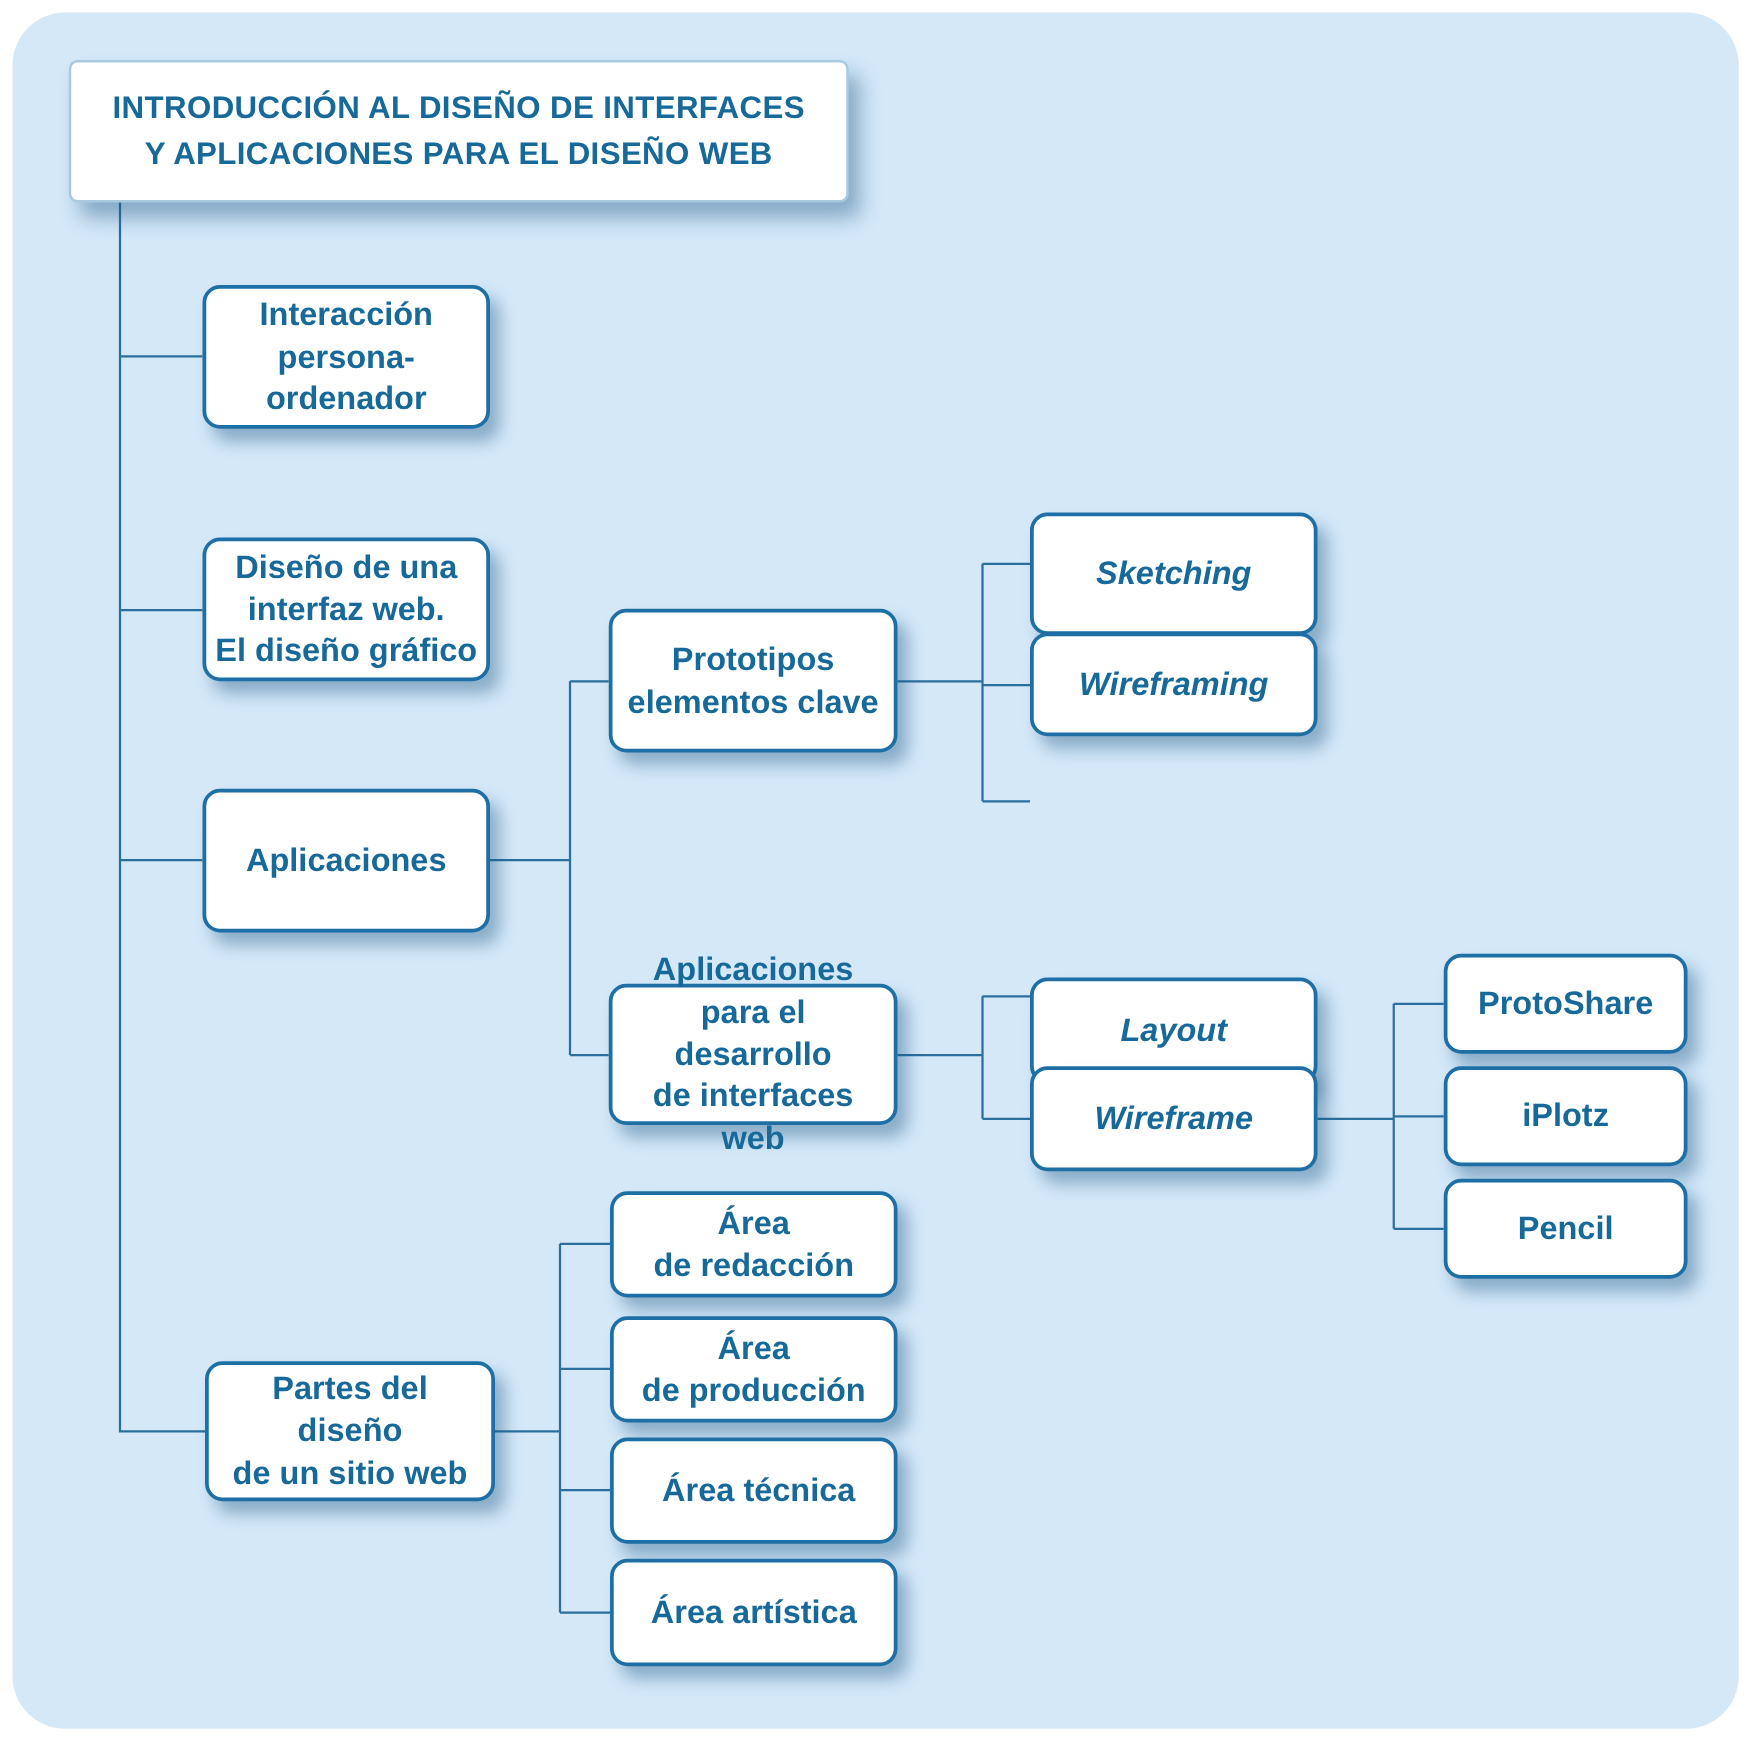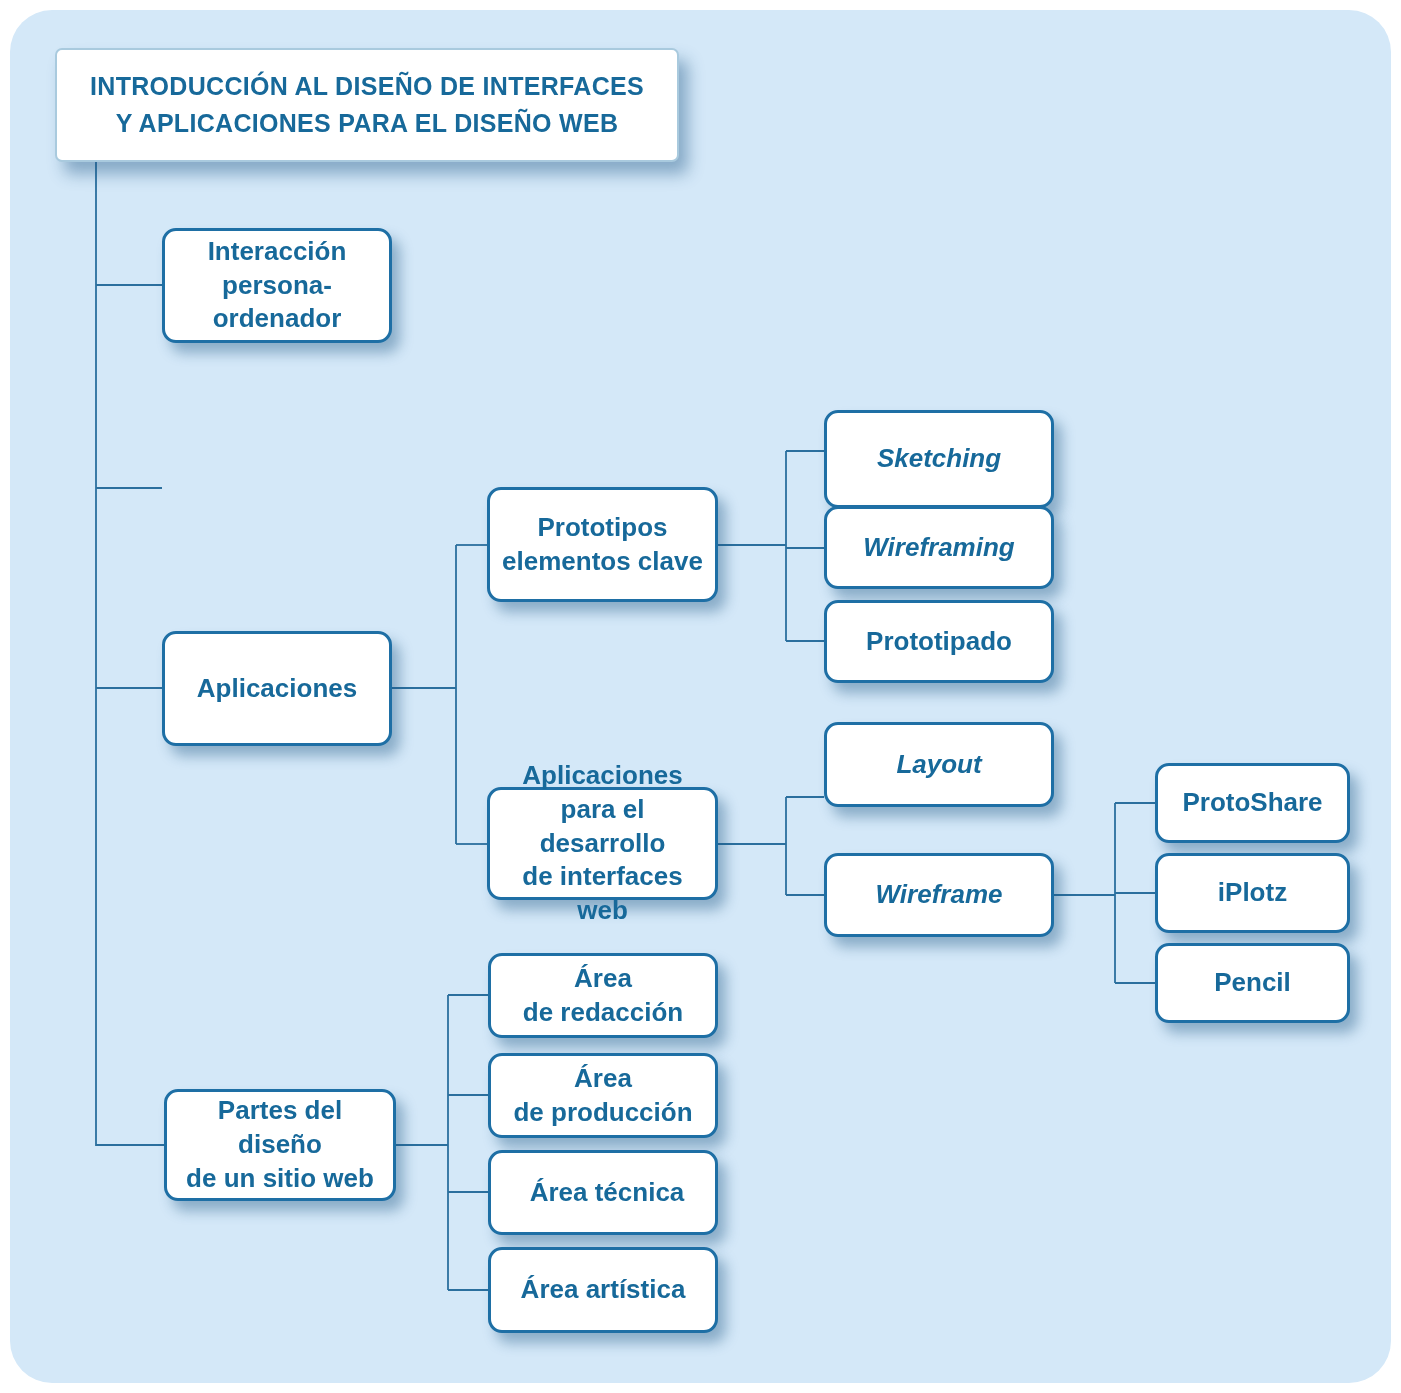--- a/index.html
+++ b/index.html
@@ -66,21 +66,21 @@
   
   #n-interaccion   { left:162px;  top:228px;  width:230px; height:115px; }
   #n-diseno        { left:162px;  top:430px;  width:230px; height:115px; }
   #n-aplicaciones  { left:162px;  top:631px;  width:230px; height:115px; }
   #n-partes        { left:164px;  top:1089px; width:232px; height:112px; }
   #n-prototipos    { left:487px;  top:487px;  width:231px; height:115px; }
   #n-desarrollo    { left:487px;  top:787px;  width:231px; height:113px; }
   #n-sketching     { left:824px;  top:410px;  width:230px; height:98px;  }
   #n-wireframing   { left:824px;  top:506px;  width:230px; height:83px;  }
   #n-prototipado   { left:824px;  top:600px;  width:230px; height:83px;  }
-  #n-layout        { left:824px;  top:722px;  width:230px; height:85px;  }
+  #n-layout        { left:824px;  top:782px;  width:230px; height:85px;  }
   #n-wireframe     { left:824px;  top:853px;  width:230px; height:84px;  }
   #n-redaccion     { left:488px;  top:953px;  width:230px; height:85px;  }
   #n-produccion    { left:488px;  top:1053px; width:230px; height:85px;  }
   #n-tecnica       { left:488px;  top:1150px; width:230px; height:85px;padding-left:14px;  }
   #n-artistica     { left:488px;  top:1247px; width:230px; height:86px;  }
   #n-protoshare    { left:1155px; top:763px;  width:195px; height:80px;  }
   #n-iplotz        { left:1155px; top:853px;  width:195px; height:80px;  }
   #n-pencil        { left:1155px; top:943px;  width:195px; height:80px;  }
 </style>
 </head>
@@ -126,31 +126,33 @@
     <path d="M448,1192 L488,1192"></path>
     <path d="M448,1290 L488,1290"></path>
   </svg>
 
   <div class="title-box">INTRODUCCIÓN AL DISEÑO DE INTERFACES
 Y APLICACIONES PARA EL DISEÑO WEB</div>
 
   <div class="node" id="n-interaccion">Interacción
 persona-ordenador</div>
 
+  <div class="node" id="n-diseno">Diseño de una
+interfaz web.
+El diseño gráfico</div>
 
   <div class="node" id="n-aplicaciones">Aplicaciones</div>
 
   <div class="node" id="n-prototipos">Prototipos
 elementos clave</div>
 
   <div class="node italic" id="n-sketching">Sketching</div>
 
   <div class="node italic" id="n-wireframing">Wireframing</div>
 
-  <div class="node" id="n-prototipado">Prototipado</div>
 
   <div class="node" id="n-desarrollo">Aplicaciones
 para el desarrollo
 de interfaces web</div>
 
   <div class="node italic" id="n-layout">Layout</div>
 
   <div class="node italic" id="n-wireframe">Wireframe</div>
 
   <div class="node" id="n-protoshare">ProtoShare</div>

